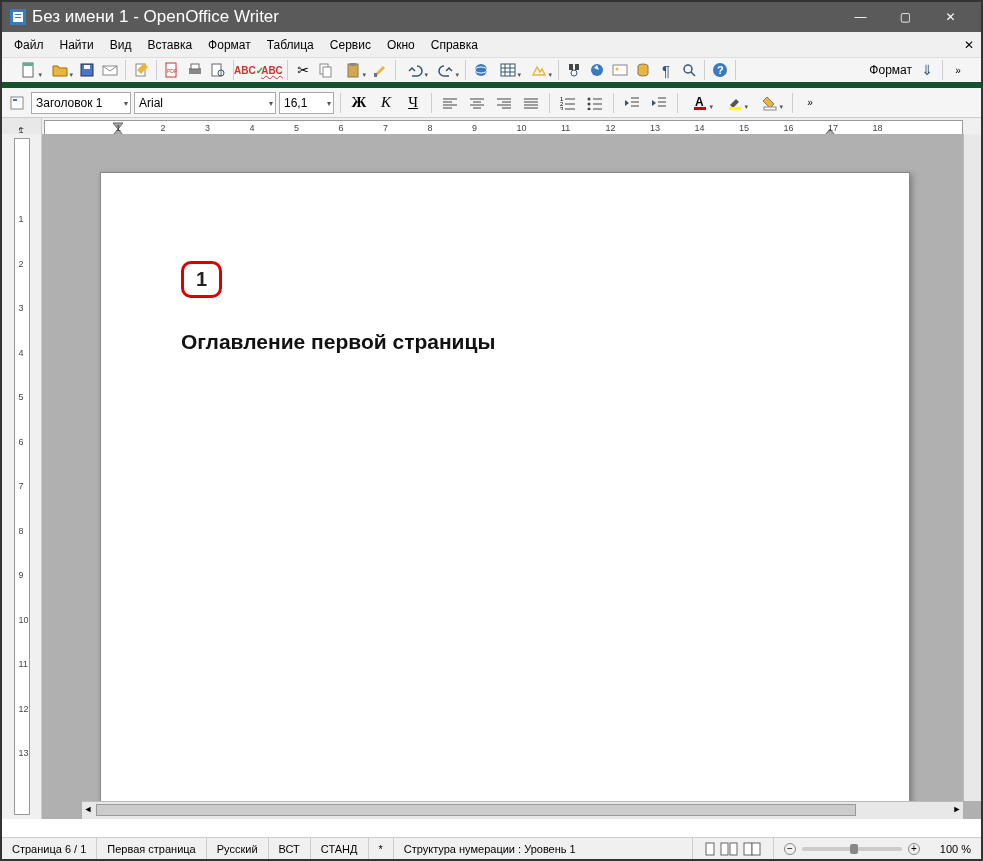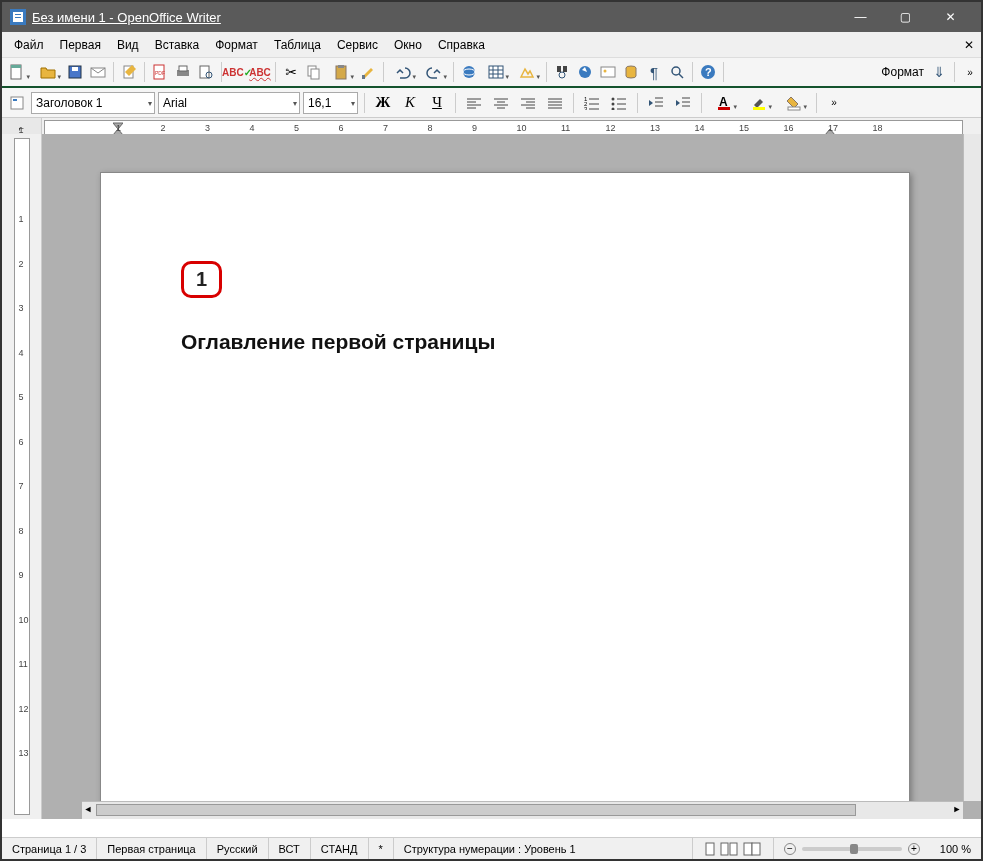--- a/index.html
+++ b/index.html
@@ -1,39 +1,39 @@
 <!DOCTYPE html>
 <html><head>
 <meta charset="utf-8">
 <style>
 * { box-sizing: border-box; margin: 0; padding: 0; }
 body { font-family: "Segoe UI", Tahoma, sans-serif; font-size: 12px; background: #fff; width: 983px; height: 861px; border: 2px solid #333; position: relative; overflow: hidden; }
 
 
 .titlebar { height: 30px; background: #5a5a5a; color: #fff; display: flex; align-items: center; padding: 0 8px; }
 .titlebar .icon { width: 16px; height: 16px; margin-right: 6px; }
-.titlebar .title { flex: 1; font-size: 13px; text-decoration: underline; }
+.titlebar .title { flex: 1; font-size: 17px; }
 .titlebar .btn { width: 45px; height: 30px; display: flex; align-items: center; justify-content: center; color: #fff; }
 
 
 .menubar { height: 26px; background: #f0f0f0; display: flex; align-items: center; padding: 0 4px; border-bottom: 1px solid #ddd; }
 .menubar .item { padding: 2px 8px; cursor: default; }
 .menubar .close-doc { margin-left: auto; width: 16px; text-align: center; cursor: default; }
 
 
-.toolbar { height: 30px; background: #f5f5f5; display: flex; align-items: center; padding: 2px 0; gap: 1px; border-bottom: 2px solid #14532d; }
+.toolbar { height: 30px; background: #f5f5f5; display: flex; align-items: center; padding: 2px 12px; gap: 1px; border-bottom: 6px solid #14532d; }
 .t-btn { width: 22px; height: 22px; display: flex; align-items: center; justify-content: center; border: 1px solid transparent; cursor: default; font-size: 14px; }
 .t-btn.dd { width: 30px; position: relative; }
 .t-btn.dd::after { content: "▾"; font-size: 7px; position: absolute; right: 1px; bottom: 1px; color: #555; }
 .t-sep { width: 1px; height: 20px; background: #ccc; margin: 0 3px; }
 
 .toolbar2 { height: 30px; background: #f5f5f5; display: flex; align-items: center; padding: 2px 4px; gap: 3px; border-bottom: 1px solid #ccc; }
 .combo { height: 22px; border: 1px solid #aaa; background: #fff; display: flex; align-items: center; padding: 0 4px; position: relative; }
 .combo .dd { position: absolute; right: 2px; top: 50%; transform: translateY(-50%); font-size: 8px; color: #555; }
-.combo.style { width: 124px; }
+.combo.style { width: 100px; }
 .combo.font { width: 142px; }
 .combo.size { width: 55px; }
 .fmt-btn { width: 24px; height: 22px; display: flex; align-items: center; justify-content: center; font-family: "Times New Roman", serif; font-size: 15px; cursor: default; border: 1px solid transparent; }
 .fmt-btn.bold { font-weight: bold; }
 .fmt-btn.italic { font-style: italic; }
 .fmt-btn.und { text-decoration: underline; }
 .fmt-icon { width: 24px; height: 22px; display: flex; align-items: center; justify-content: center; border: 1px solid transparent; cursor: default; }
 .fmt-icon.dd { width: 32px; position: relative; }
 .fmt-icon.dd::after { content: "▾"; font-size: 7px; position: absolute; right: 2px; bottom: 2px; color: #555; }
 
@@ -83,21 +83,21 @@
       <rect x="5" y="8" width="6" height="1" fill="#3a7abf"></rect>
     </svg>
   <div class="title">Без имени 1 - OpenOffice Writer</div>
   <div class="btn">—</div>
   <div class="btn">▢</div>
   <div class="btn">✕</div>
 </div>
 
 <div class="menubar">
   <div class="item"><span>Файл</span></div>
-  <div class="item"><span>Первая</span></div>
+  <div class="item"><span>Найти</span></div>
   <div class="item"><span>Вид</span></div>
   <div class="item"><span>Вставка</span></div>
   <div class="item"><span>Формат</span></div>
   <div class="item"><span>Таблица</span></div>
   <div class="item"><span>Сервис</span></div>
   <div class="item"><span>Окно</span></div>
   <div class="item"><span>Справка</span></div>
   <div class="close-doc">✕</div>
 </div>
 
@@ -434,21 +434,21 @@
     <div class="vscroll"></div>
     <div class="hscroll">
       <div class="arr" style="left:0">◄</div>
       <div class="thumb"></div>
       <div class="arr" style="right:0">►</div>
     </div>
   </div>
 </div>
 
 <div class="statusbar">
-  <div class="cell">Страница 1 / 3</div>
+  <div class="cell">Страница 6 / 1</div>
   <div class="cell">Первая страница</div>
   <div class="cell">Русский</div>
   <div class="cell">ВСТ</div>
   <div class="cell">СТАНД</div>
   <div class="cell">*</div>
   <div class="cell" style="flex:1">Структура нумерации : Уровень 1</div>
   <div class="cell" style="gap:3px">
     <svg width="14" height="14">
         <rect x="3" y="1" width="8" height="12" fill="#fff" stroke="#666"></rect>
       </svg>

